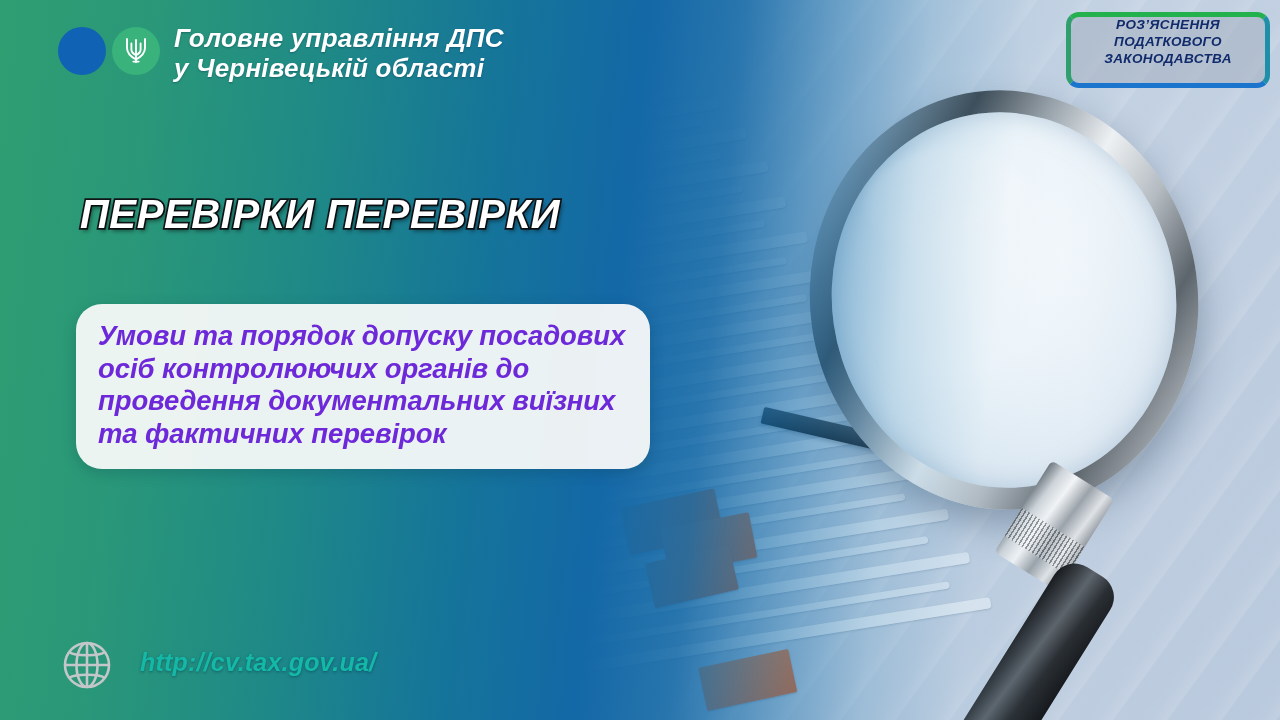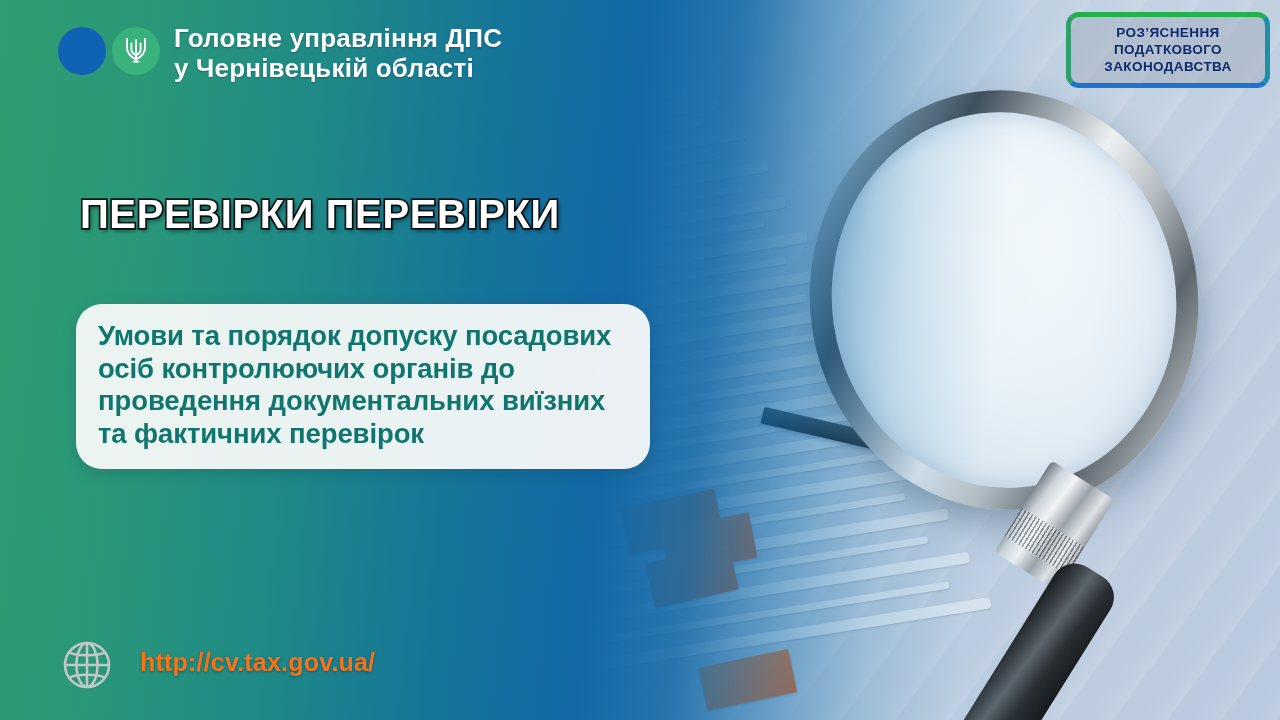--- a/index.html
+++ b/index.html
@@ -7,20 +7,21 @@
   html, body {
     width:1280px; height:720px; overflow:hidden;
     font-family:"Liberation Sans", sans-serif;
     background:#0b2f4a;
   }
 
   #banner {
     position:relative;
     width:1280px; height:720px;
     overflow:hidden;
+    font-style:italic;
   }
 
   
   .photo {
     position:absolute; inset:0;
     background:
       linear-gradient(118deg, #e8eef6 0%, #d9e3ee 30%, #c6d4e4 62%, #b9c9dd 100%);
   }
 
   
@@ -190,21 +191,21 @@
   .badge {
     position:absolute; left:1066px; top:12px;
     width:204px; height:76px;
     border-radius:13px;
     background:rgba(150,160,175,.38);
     border-top:5px solid #22b14c;
     border-left:5px solid #2f9f6d;
     border-right:5px solid #1e8fa8;
     border-bottom:5px solid #1b75cd;
     display:flex; flex-direction:column;
-    align-items:center; justify-content:center;
+    align-items:center; 
     gap:1px;
   }
   .badge span {
     color:#102a6b;
     font-size:13.5px;
     font-weight:bold;
     letter-spacing:.4px;
     line-height:1.18;
     text-align:center;
   }
@@ -224,32 +225,32 @@
   
   .text-card {
     position:absolute; left:76px; top:304px;
     width:574px;
     padding:16px 22px 18px 22px;
     border-radius:26px;
     background:rgba(247,249,248,.95);
     box-shadow:0 4px 14px rgba(10,50,70,.22);
   }
   .text-card p {
-    color:#0f766e;
+    color:#6d28d9;
     font-size:27.5px;
     font-weight:bold;
     line-height:1.19;
     letter-spacing:-.1px;
   }
 
   
   .globe-icon { position:absolute; left:60px; top:638px; width:54px; height:54px; }
   .site-url {
     position:absolute; left:140px; top:648px;
-    color:#f97316;
+    color:#14b8a6;
     font-size:25px;
     font-weight:bold;
     letter-spacing:.2px;
     text-shadow:0 1px 3px rgba(0,40,60,.45);
   }
 </style>
 </head>
 <body>
 
 <div id="banner">

